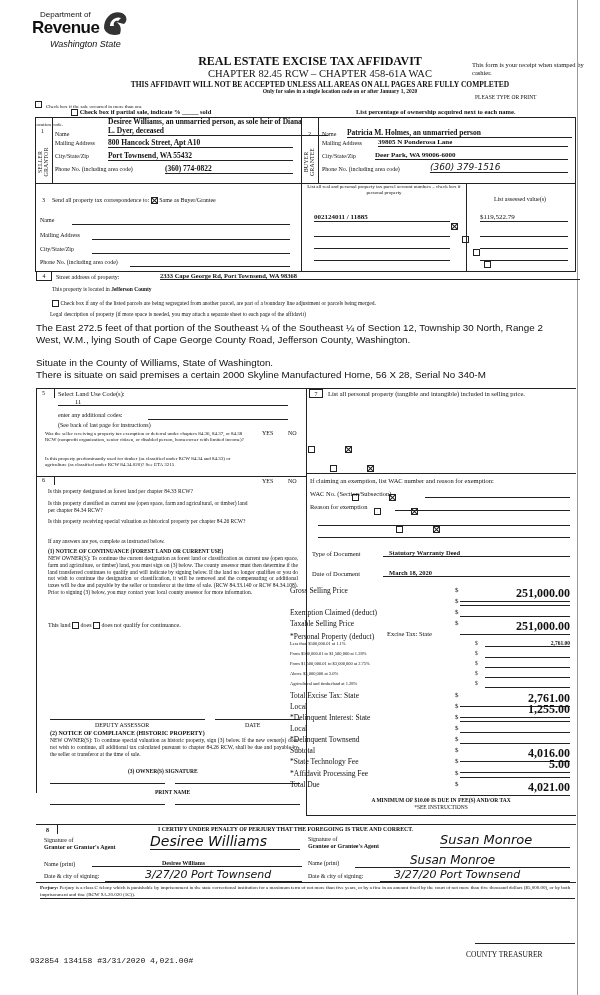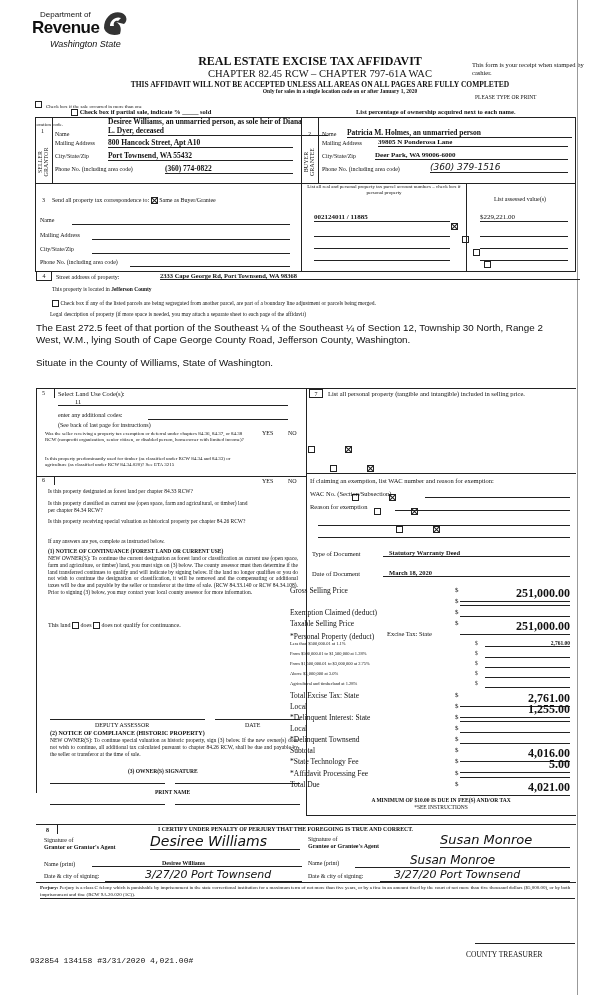--- a/index.html
+++ b/index.html
@@ -46,21 +46,21 @@
 <div class="abs logo">
   <span class="dept">Department of</span>
   <span class="rev">Revenue</span>
   <span class="wa">Washington State</span>
   <svg class="mark" viewBox="0 0 30 30">
     <path d="M4 20 C4 8 14 2 22 5 C27 7 28 13 24 16 L16 14 C20 16 22 20 20 26 C14 28 6 27 4 20 Z" fill="#333"></path>
     <path d="M10 18 C10 12 16 8 21 10 L18 13 C15 12 13 15 14 18 Z" fill="#fff"></path>
   </svg>
 </div>
 <div class="abs title">REAL ESTATE EXCISE TAX AFFIDAVIT</div>
-<div class="abs sub1">CHAPTER 82.45 RCW – CHAPTER 797-61A WAC</div>
+<div class="abs sub1">CHAPTER 82.45 RCW – CHAPTER 458-61A WAC</div>
 <div class="abs sub2">THIS AFFIDAVIT WILL NOT BE ACCEPTED UNLESS ALL AREAS ON ALL PAGES ARE FULLY COMPLETED</div>
 <div class="abs sub3">Only for sales in a single location code on or after January 1, 2020</div>
 <div class="abs receipt">This form is your receipt when stamped by cashier.</div>
 <div class="abs typeprint">PLEASE TYPE OR PRINT</div>
 <div class="vline" style="left:577px;top:0;height:995px;border-color:#999;"></div>
 
 <div class="abs" style="left:35px;top:94px;width:110px;">
   <span class="cb"></span>
   <span class="small">Check box if the sale occurred in more than one location code.</span>
 </div>
@@ -122,21 +122,21 @@
 
 
 <div class="vline" style="left:466px;top:183px;height:89px;"></div>
 <div class="abs" style="left:303px;top:184px;width:162px;text-align:center;font-size:5px;line-height:6px;">List all real and personal property tax parcel account numbers – check box if personal property</div>
 <div class="abs" style="left:470px;top:196px;width:100px;text-align:center;font-size:6px;">List assessed value(s)</div>
 
 <div class="abs f7" style="left:314px;top:213px;width:136px;border-bottom:1px solid #222;">
   <span class="b">002124011 / 11885</span>
 </div>
 <span class="abs cb x" style="left:451px;top:216px;"></span>
-<div class="abs f7" style="left:480px;top:213px;width:88px;border-bottom:1px solid #222;">$229,221.00</div>
+<div class="abs f7" style="left:480px;top:213px;width:88px;border-bottom:1px solid #222;">$119,522.79</div>
 
 <div class="line" style="left:314px;top:236px;width:136px;"></div>
 <span class="abs cb" style="left:451px;top:229px;"></span>
 <div class="line" style="left:480px;top:236px;width:88px;"></div>
 <div class="line" style="left:314px;top:248px;width:136px;"></div>
 <span class="abs cb" style="left:451px;top:242px;"></span>
 <div class="line" style="left:480px;top:248px;width:88px;"></div>
 <div class="line" style="left:314px;top:260px;width:136px;"></div>
 <span class="abs cb" style="left:451px;top:254px;"></span>
 <div class="line" style="left:480px;top:260px;width:88px;"></div>
@@ -152,20 +152,21 @@
 <div class="abs" style="left:52px;top:300px;font-size:5.5px;">
   <span class="cb"></span>
   <span>Check box if any of the listed parcels are being segregated from another parcel, are part of a boundary line adjustment or parcels being merged.</span>
 </div>
 <div class="abs" style="left:50px;top:311px;font-size:5.5px;">Legal description of property (if more space is needed, you may attach a separate sheet to each page of the affidavit)</div>
 <div class="abs legal" style="left:36px;top:322px;width:560px;">
   <div>The East 272.5 feet of that portion of the Southeast ¼ of the Southeast ¼ of Section 12, Township 30 North, Range 2</div>
   <div>West, W.M., lying South of Cape George County Road, Jefferson County, Washington.</div>
   <div style="height:11px;"></div>
   <div>Situate in the County of Williams, State of Washington.</div>
+  <div>There is situate on said premises a certain 2000 Skyline Manufactured Home, 56 X 28, Serial No 340-M</div>
 </div>
 
 
 <div class="vline" style="left:36px;top:388px;height:405px;"></div>
 <div class="vline" style="left:306px;top:388px;height:427px;"></div>
 <div class="line" style="left:36px;top:388px;width:540px;"></div>
 <div class="line" style="left:36px;top:476px;width:270px;"></div>
 <div class="line" style="left:306px;top:473px;width:270px;"></div>
 <div class="line" style="left:306px;top:815px;width:270px;"></div>
 

